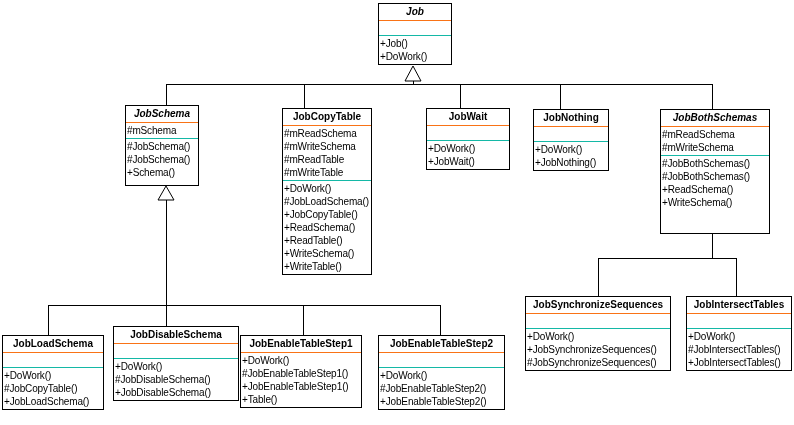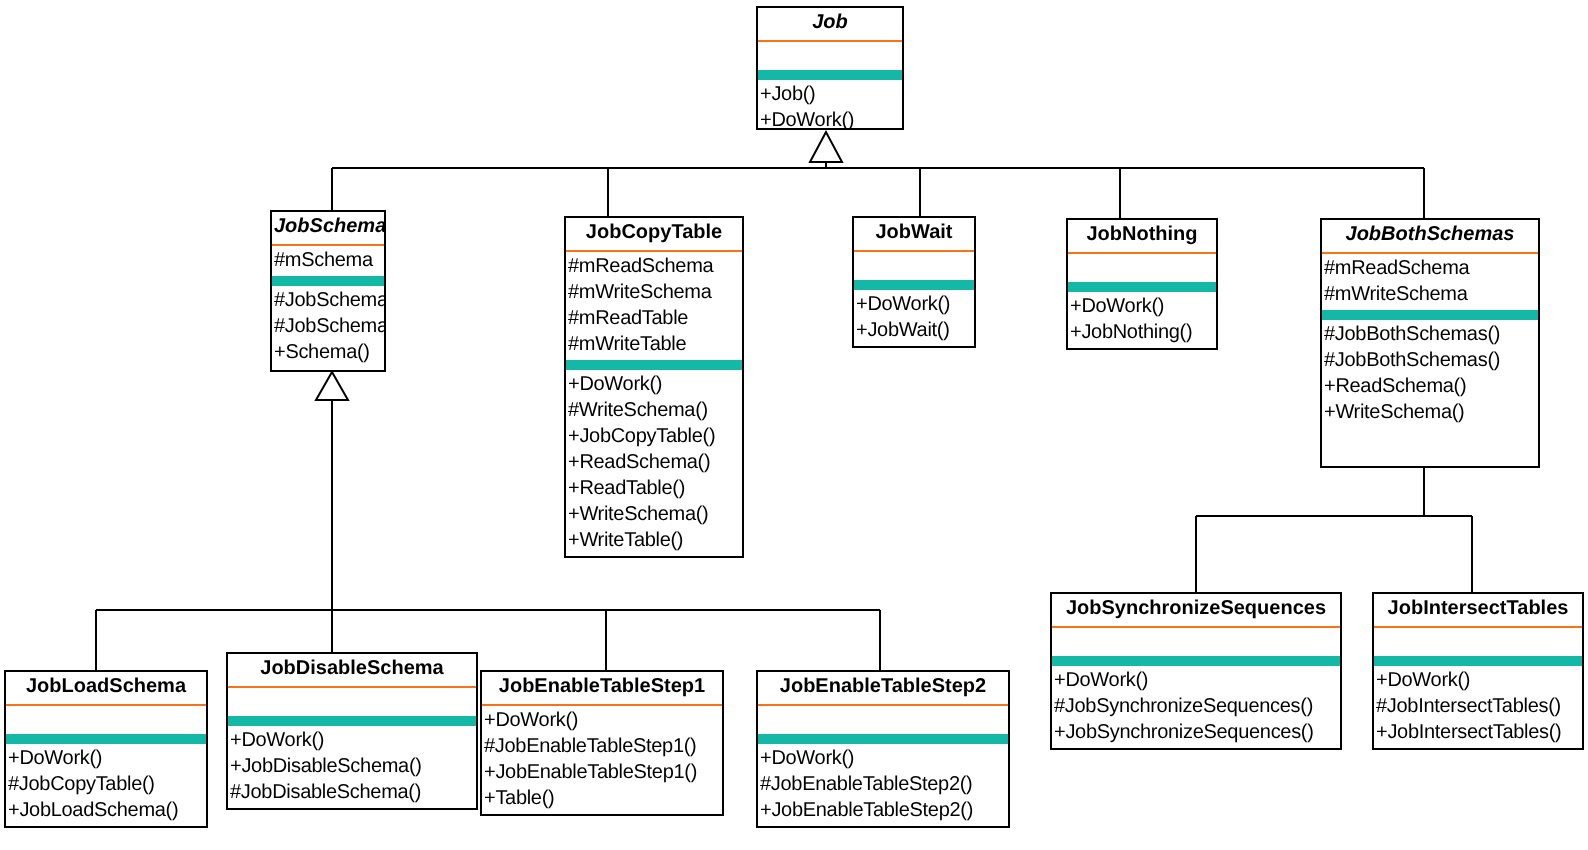--- a/index.html
+++ b/index.html
@@ -31,21 +31,21 @@
     font-size: 10px;
     line-height: 12px;
     text-align: center;
     padding: 2px 1px;
     border-bottom: 1px solid #f97316;
     white-space: nowrap;
     overflow: hidden;
   }
   .class-box.abstract .cb-title { font-style: italic; }
   .cb-attrs {
-    border-bottom: 5px solid #14b8a6;
+    border-bottom: 1px solid #14b8a6;
     min-height: 12px;
     padding: 1px 1px;
   }
   .cb-methods {
     padding: 1px 1px;
     flex: 1;
     overflow: hidden;
   }
   .m-line {
     font-size: 10px;
@@ -88,21 +88,21 @@
 
   <div class="class-box abstract" style="left:378px;top:3px;width:74px;height:62px">
     <div class="cb-title">Job</div>
     <div class="cb-attrs"></div>
     <div class="cb-methods">
         <div class="m-line">+Job()</div>
         <div class="m-line">+DoWork()</div>
       </div>
   </div>
 
-  <div class="class-box abstract" style="left:135px;top:105px;width:58px;height:81px">
+  <div class="class-box abstract" style="left:125px;top:105px;width:74px;height:81px">
     <div class="cb-title">JobSchema</div>
     <div class="cb-attrs">
         <div class="m-line">#mSchema</div>
       </div>
     <div class="cb-methods">
         <div class="m-line">#JobSchema()</div>
         <div class="m-line">#JobSchema()</div>
         <div class="m-line">+Schema()</div>
       </div>
   </div>
@@ -110,30 +110,30 @@
   <div class="class-box" style="left:282px;top:108px;width:90px">
     <div class="cb-title">JobCopyTable</div>
     <div class="cb-attrs">
         <div class="m-line">#mReadSchema</div>
         <div class="m-line">#mWriteSchema</div>
         <div class="m-line">#mReadTable</div>
         <div class="m-line">#mWriteTable</div>
       </div>
     <div class="cb-methods">
         <div class="m-line">+DoWork()</div>
-        <div class="m-line">#WriteSchema()</div>
+        <div class="m-line">#JobLoadSchema()</div>
         <div class="m-line">+JobCopyTable()</div>
         <div class="m-line">+ReadSchema()</div>
         <div class="m-line">+ReadTable()</div>
         <div class="m-line">+WriteSchema()</div>
         <div class="m-line">+WriteTable()</div>
       </div>
   </div>
 
-  <div class="class-box" style="left:426px;top:108px;width:62px">
+  <div class="class-box" style="left:426px;top:108px;width:84px">
     <div class="cb-title">JobWait</div>
     <div class="cb-attrs"></div>
     <div class="cb-methods">
         <div class="m-line">+DoWork()</div>
         <div class="m-line">+JobWait()</div>
       </div>
   </div>
 
   <div class="class-box" style="left:533px;top:109px;width:76px">
     <div class="cb-title">JobNothing</div>
@@ -166,22 +166,22 @@
         <div class="m-line">#JobCopyTable()</div>
         <div class="m-line">+JobLoadSchema()</div>
       </div>
   </div>
 
   <div class="class-box" style="left:113px;top:326px;width:126px">
     <div class="cb-title">JobDisableSchema</div>
     <div class="cb-attrs"></div>
     <div class="cb-methods">
         <div class="m-line">+DoWork()</div>
+        <div class="m-line">#JobDisableSchema()</div>
         <div class="m-line">+JobDisableSchema()</div>
-        <div class="m-line">#JobDisableSchema()</div>
       </div>
   </div>
 
   <div class="class-box" style="left:240px;top:335px;width:122px">
     <div class="cb-title">JobEnableTableStep1</div>
     <div class="cb-methods">
         <div class="m-line">+DoWork()</div>
         <div class="m-line">#JobEnableTableStep1()</div>
         <div class="m-line">+JobEnableTableStep1()</div>
         <div class="m-line">+Table()</div>
@@ -196,22 +196,22 @@
         <div class="m-line">#JobEnableTableStep2()</div>
         <div class="m-line">+JobEnableTableStep2()</div>
       </div>
   </div>
 
   <div class="class-box" style="left:525px;top:296px;width:146px">
     <div class="cb-title">JobSynchronizeSequences</div>
     <div class="cb-attrs"></div>
     <div class="cb-methods">
         <div class="m-line">+DoWork()</div>
+        <div class="m-line">+JobSynchronizeSequences()</div>
         <div class="m-line">#JobSynchronizeSequences()</div>
-        <div class="m-line">+JobSynchronizeSequences()</div>
       </div>
   </div>
 
   <div class="class-box" style="left:686px;top:296px;width:106px">
     <div class="cb-title">JobIntersectTables</div>
     <div class="cb-attrs"></div>
     <div class="cb-methods">
         <div class="m-line">+DoWork()</div>
         <div class="m-line">#JobIntersectTables()</div>
         <div class="m-line">+JobIntersectTables()</div>

